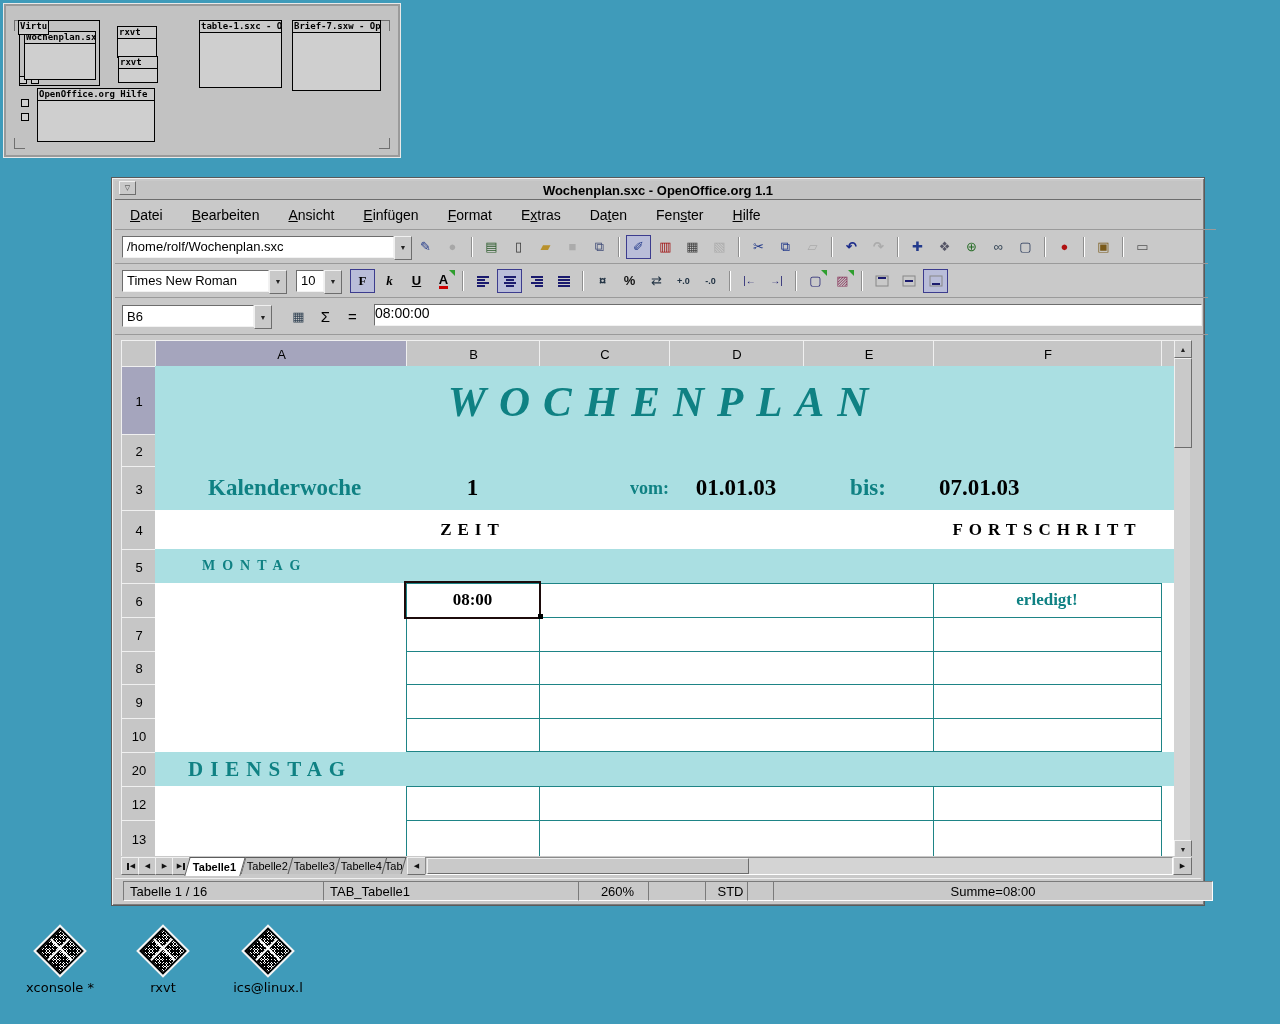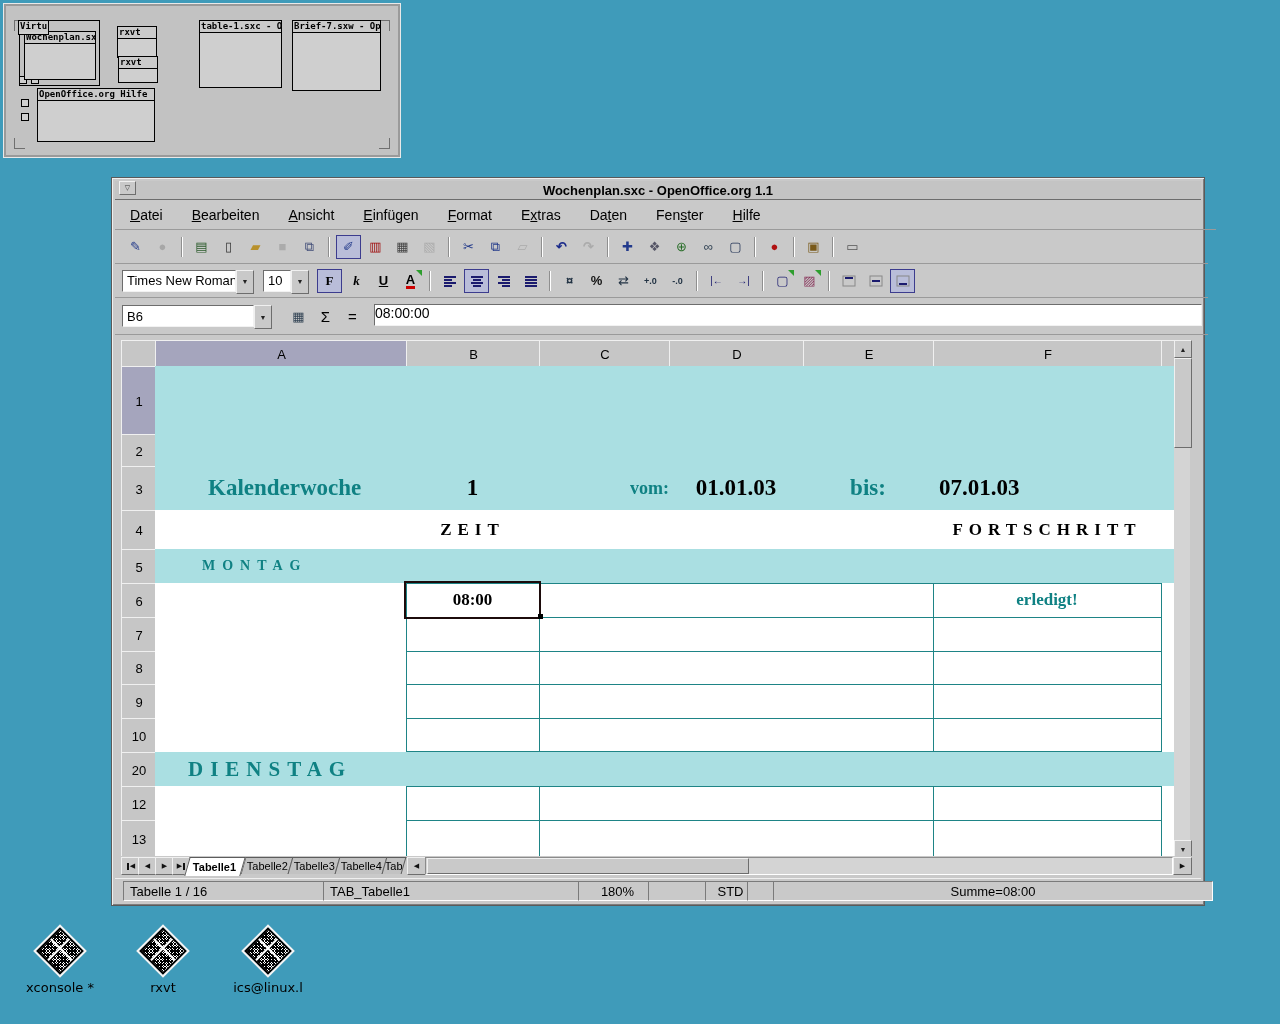--- a/index.html
+++ b/index.html
@@ -148,20 +148,26 @@
     <span class="mi"><u>A</u>nsicht</span>
     <span class="mi"><u>E</u>infügen</span>
     <span class="mi"><u>F</u>ormat</span>
     <span class="mi">E<u>x</u>tras</span>
     <span class="mi">Da<u>t</u>en</span>
     <span class="mi">Fen<u>s</u>ter</span>
     <span class="mi"><u>H</u>ilfe</span>
   </div>
 
   <div class="abs bar funcbar" style="padding-left:7px">
+    <div class="combo" style="width:290px">
+      <div class="cfield" style="flex:1">/home/rolf/Wochenplan.sxc</div>
+      <div class="dbtn raised ctr">
+          <span>▼</span>
+        </div>
+    </div>
     <div class="tbtn">
         <span class="g" style="color:#233a8a">✎</span>
       </div>
     <div class="tbtn">
         <span class="g" style="color:#a7a7a7">●</span>
       </div>
     <div class="sep"></div>
     <div class="tbtn">
         <span class="g" style="color:#2a5a2a">▤</span>
       </div>
@@ -231,21 +237,21 @@
     <div class="tbtn">
         <span class="g" style="color:#7a5a1a">▣</span>
       </div>
     <div class="sep"></div>
     <div class="tbtn">
         <span class="g" style="color:#555">▭</span>
       </div>
   </div>
 
   <div class="abs bar fmtbar" style="padding-left:7px">
-    <div class="combo" style="width:132px">
+    <div class="combo" style="width:165px">
       <div class="cfield" style="flex:1">Times New Roman</div>
       <div class="dbtn raised ctr">
           <span>▼</span>
         </div>
     </div>
     <div class="combo" style="width:46px;margin-left:9px">
       <div class="cfield" style="flex:1">10</div>
       <div class="dbtn raised ctr">
           <span>▼</span>
         </div>
@@ -423,20 +429,21 @@
 
       <div>
         <div class="hline" style="left:251px;top:420px;width:756px;height:1px"></div>
         <div class="hline" style="left:251px;top:454px;width:756px;height:1px"></div>
         <div class="vline" style="left:251px;top:420px;width:1px;height:70px"></div>
         <div class="vline" style="left:384px;top:420px;width:1px;height:70px"></div>
         <div class="vline" style="left:778px;top:420px;width:1px;height:70px"></div>
         <div class="vline" style="left:1006px;top:420px;width:1px;height:70px"></div>
       </div>
 
+      <div class="st" style="left:0;top:2px;width:1019px;height:66px;justify-content:center;font-size:43px;font-style:italic;letter-spacing:13px">WOCHENPLAN</div>
       <div class="st" style="left:53px;top:100px;height:44px;font-size:23px">Kalenderwoche</div>
       <div class="st stblack" style="left:251px;top:100px;width:133px;height:44px;justify-content:center;font-size:23px">1</div>
       <div class="st" style="left:384px;top:100px;width:130px;height:44px;justify-content:flex-end;font-size:18px">vom:</div>
       <div class="st stblack" style="left:514px;top:100px;width:134px;height:44px;justify-content:center;font-size:23px">01.01.03</div>
       <div class="st" style="left:648px;top:100px;width:130px;height:44px;justify-content:center;font-size:23px">bis:</div>
       <div class="st stblack" style="left:784px;top:100px;height:44px;font-size:23px">07.01.03</div>
       <div class="st stblack" style="left:251px;top:144px;width:133px;height:39px;justify-content:center;font-size:17px;letter-spacing:6px">ZEIT</div>
       <div class="st stblack" style="left:778px;top:144px;width:228px;height:39px;justify-content:center;font-size:17px;letter-spacing:6px">FORTSCHRITT</div>
       <div class="st" style="left:47px;top:183px;height:34px;font-size:14px;letter-spacing:7px">MONTAG</div>
       <div class="st" style="left:33px;top:386px;height:34px;font-size:21px;letter-spacing:7px">DIENSTAG</div>
@@ -496,21 +503,21 @@
       <div class="raised" style="position:absolute;left:1px;top:0;width:320px;height:14px"></div>
     </div>
     <div class="navb raised ctr" style="left:1058px">
         <span>▶</span>
       </div>
   </div>
 
   <div class="abs statusbar">
     <div class="sfield" style="left:8px;width:198px">Tabelle 1 / 16</div>
     <div class="sfield" style="left:208px;width:250px">TAB_Tabelle1</div>
-    <div class="sfield" style="left:463px;width:65px;justify-content:center">180%</div>
+    <div class="sfield" style="left:463px;width:65px;justify-content:center">260%</div>
     <div class="sfield" style="left:533px;width:52px"></div>
     <div class="sfield" style="left:590px;width:37px;justify-content:center">STD</div>
     <div class="sfield" style="left:632px;width:21px"></div>
     <div class="sfield" style="left:658px;width:426px;justify-content:center">Summe=08:00</div>
   </div>
 </div>
 
 <div class="dicon" style="left:12px;top:934px">
   <div class="diamond">
       <i></i>

